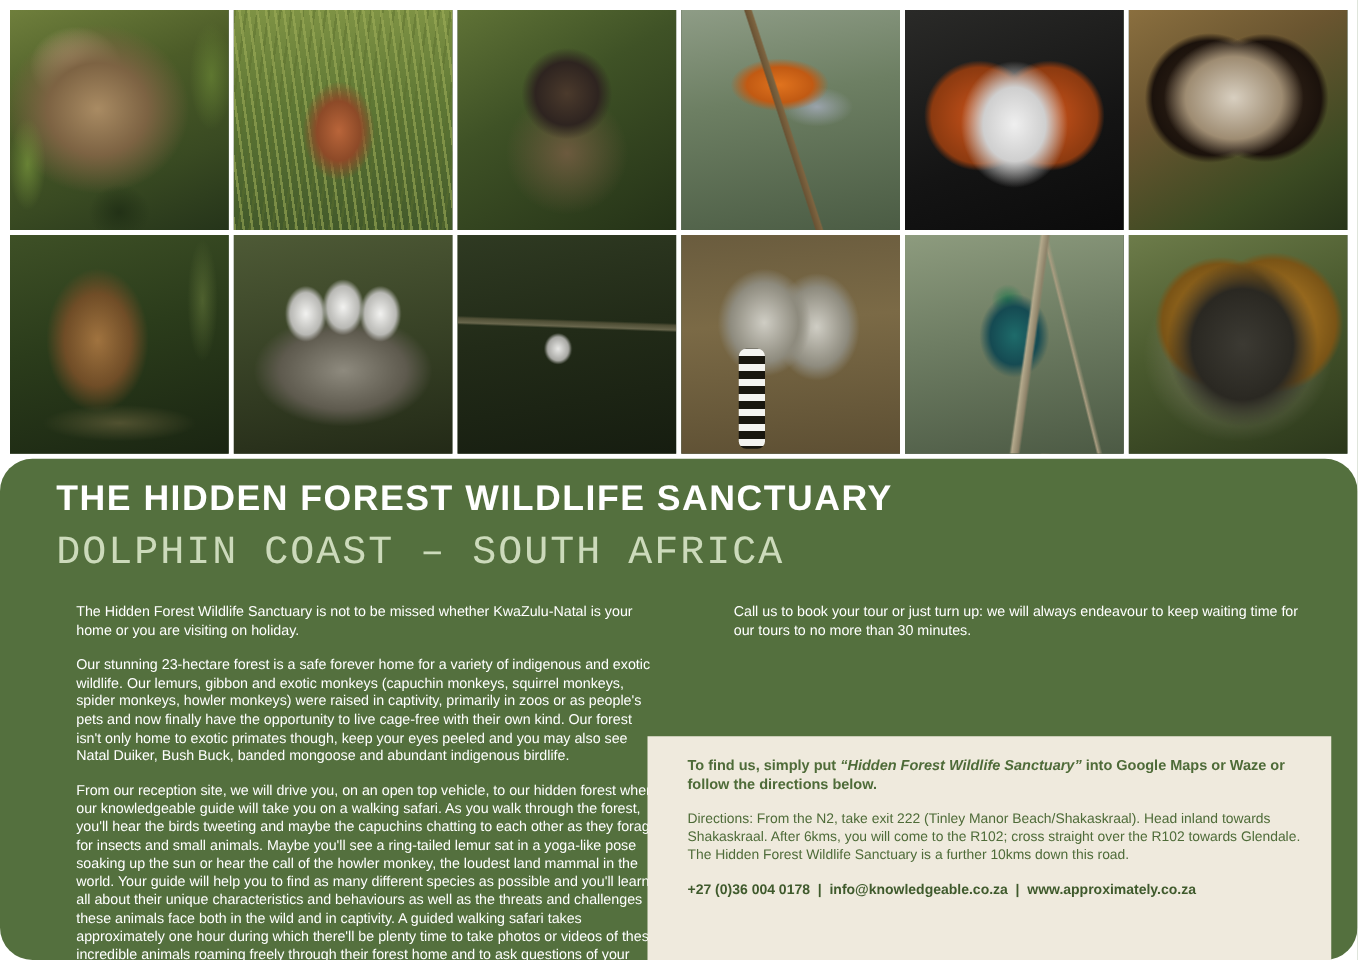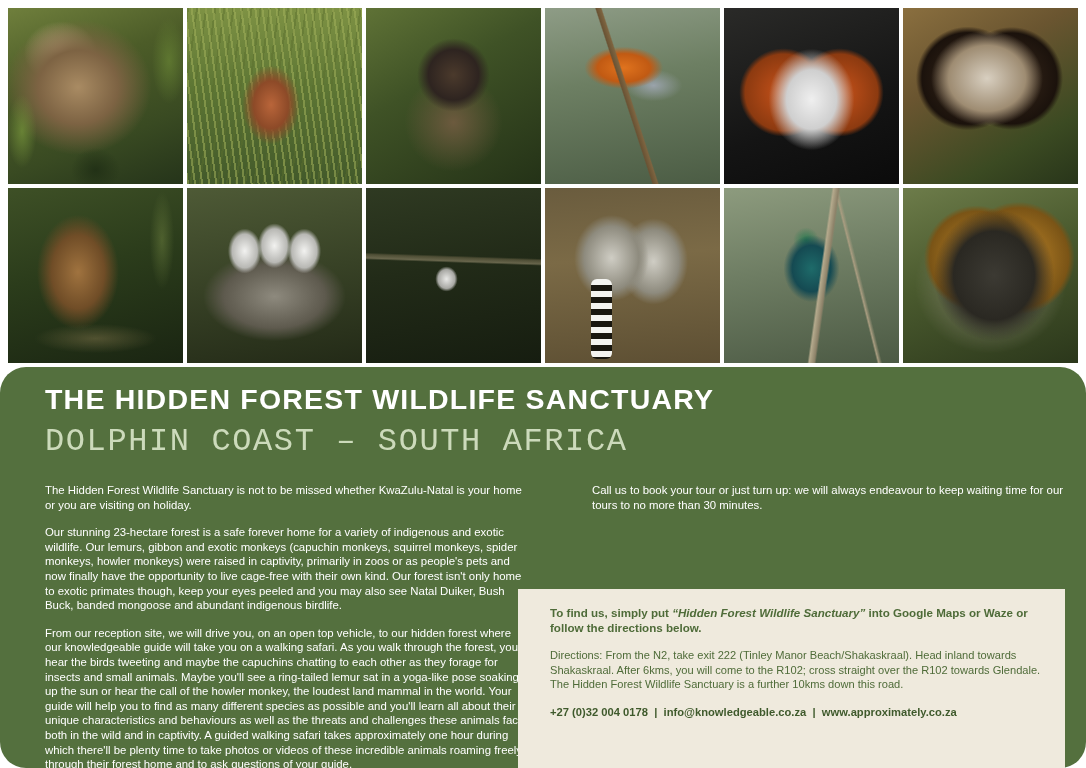--- a/index.html
+++ b/index.html
@@ -240,30 +240,30 @@
     bottom: 0;
   }
   .col-left {
     position: absolute;
     left: 0;
     top: 0;
     width: 483px;
   }
   .col-right {
     position: absolute;
-    left: 547px;
+    left: 526px;
     top: 0;
     width: 487px;
   }
   .col-left p,
   .col-right p {
     color: #ffffff;
     font-size: 11.4px;
     line-height: 14.6px;
-    margin: 0 0 13px 0;
+    margin: 0 0 13px 16px;
     font-family: "Liberation Sans", sans-serif;
   }
 
   
   .infobox {
     position: absolute;
     left: 518px;
     top: 222px;
     width: 547px;
     height: 179px;
@@ -357,17 +357,17 @@
         <div class="col-right">
           <p>Call us to book your tour or just turn up: we will always endeavour to keep waiting time for our tours to no more than 30 minutes.</p>
         </div>
 
       </div>
     </div>
 
     <div class="infobox">
       <p class="lead"><span>To find us, simply put </span><em>“Hidden Forest Wildlife Sanctuary”</em><span> into Google Maps or Waze or follow the directions below.</span></p>
       <p class="dirs">Directions: From the N2, take exit 222 (Tinley Manor Beach/Shakaskraal).  Head inland towards Shakaskraal.  After 6kms, you will come to the R102; cross straight over the R102 towards Glendale.  The Hidden Forest Wildlife Sanctuary is a further 10kms down this road.</p>
-      <p class="contact"><span>+27 (0)32 004 0178</span>&nbsp; <span>|</span>&nbsp; <span>info@knowledgeable.co.za</span>&nbsp; <span>|</span>&nbsp; <span>www.approximately.co.za</span></p>
+      <p class="contact"><span>+27 (0)36 004 0178</span>&nbsp; <span>|</span>&nbsp; <span>info@knowledgeable.co.za</span>&nbsp; <span>|</span>&nbsp; <span>www.approximately.co.za</span></p>
     </div>
   </div>
 
 </div>
 
 </body></html>

